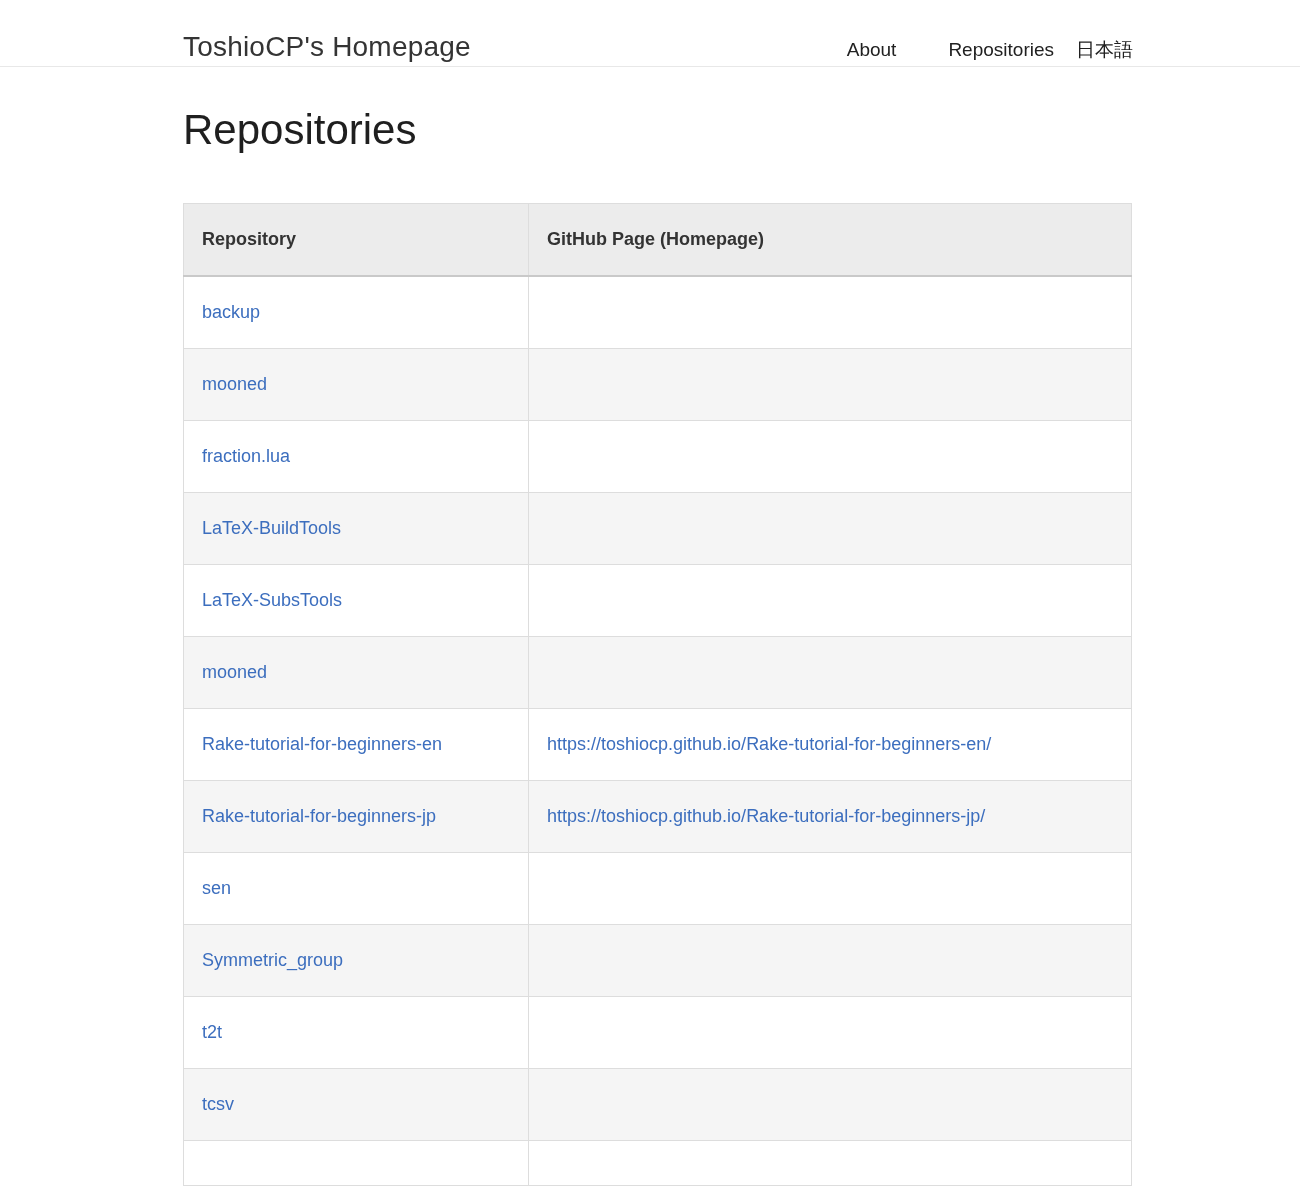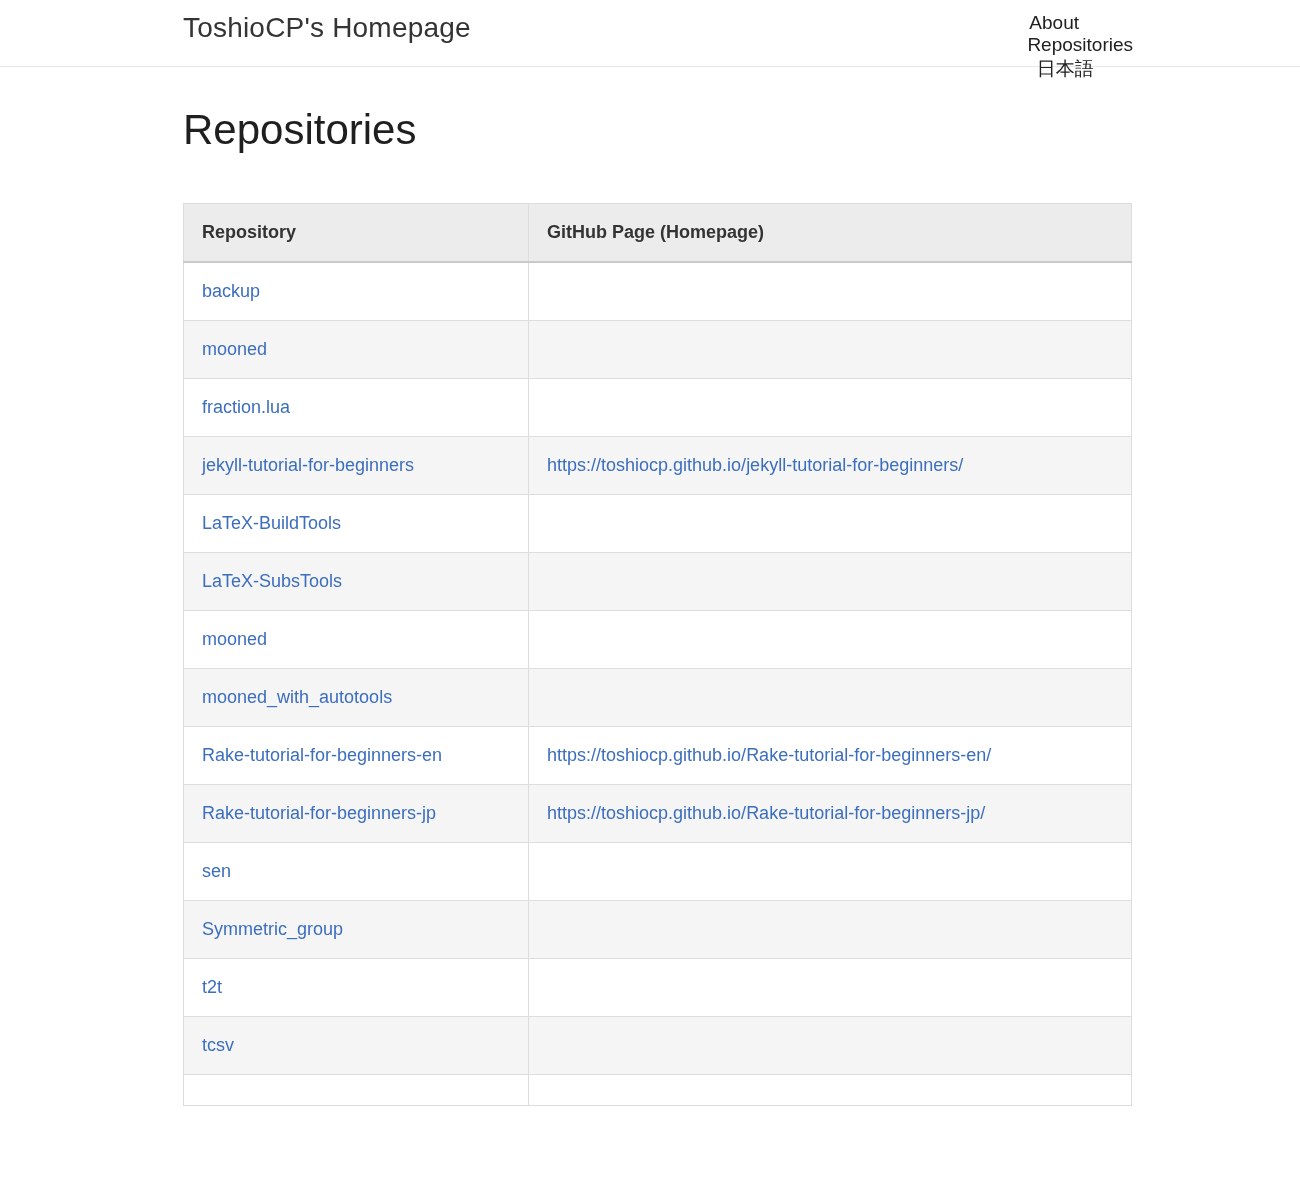--- a/index.html
+++ b/index.html
@@ -19,46 +19,46 @@
   body{
     width:1300px;height:1194px;overflow:hidden;background:#ffffff;
     font-family:"Liberation Sans",sans-serif;
   }
   .navbar{
     height:67px;border-bottom:1px solid var(--navbar-border);
     display:flex;align-items:center;background:#ffffff;
   }
   .navbar-inner{
     width:950px;margin-left:183px;
-    display:flex;justify-content:space-between;align-items:flex-start;margin-top:28px;
+    display:flex;justify-content:space-between;align-items:flex-end;margin-top:28px;
   }
   .brand{
     font-size:28px;color:var(--brand-color);text-decoration:none;
     cursor:pointer;letter-spacing:0.2px;
   }
-  .nav{display:flex;align-items:center;flex-direction:column;}
+  .nav{display:flex;align-items:center;}
   .nav-link{
     font-size:19px;color:var(--nav-color);text-decoration:none;cursor:pointer;
   }
   .nav-link:nth-child(2){margin-left:52px;}
   .nav-link:nth-child(3){margin-left:22px;}
   main{margin-left:183px;width:950px;}
   h1{
     font-size:42px;font-weight:400;color:var(--title-color);
     margin:38px 0 0 0;line-height:1.2;
   }
   table{
     border-collapse:collapse;table-layout:fixed;width:948px;
     margin-top:48px;font-size:18px;color:#212529;
   }
   .col-repo{width:345px;}
   .col-doc{width:603px;}
   th,td{
     border:1px solid var(--border);
-    padding:15px 18px;line-height:27px;text-align:left;
+    padding:22px 18px;line-height:27px;text-align:left;
     overflow:hidden;white-space:nowrap;
   }
   thead th{
     background:var(--header-bg);
     border-bottom:2px solid var(--header-border);
     font-weight:700;color:var(--th-color);
   }
   tbody tr{background:#ffffff;}
   tbody tr:nth-child(even){background:var(--stripe-bg);}
   .cell-link{color:var(--link);text-decoration:none;cursor:pointer;margin-top:24px;}
@@ -113,28 +113,20 @@
     <td class="cell-repo">
       <a class="cell-link repo-name">fraction.lua</a>
     </td>
     <td class="cell-doc">
       
     </td>
   </tr>
 
 
 
-  <tr>
-    <td class="cell-repo">
-      <a class="cell-link repo-name">jekyll-tutorial-for-beginners</a>
-    </td>
-    <td class="cell-doc">
-      <a class="cell-link repo-url">https://toshiocp.github.io/jekyll-tutorial-for-beginners/</a>
-    </td>
-  </tr>
 
   <tr>
     <td class="cell-repo">
       <a class="cell-link repo-name">LaTeX-BuildTools</a>
     </td>
     <td class="cell-doc">
       
     </td>
   </tr>
 
@@ -149,28 +141,20 @@
 
   <tr>
     <td class="cell-repo">
       <a class="cell-link repo-name">mooned</a>
     </td>
     <td class="cell-doc">
       
     </td>
   </tr>
 
-  <tr>
-    <td class="cell-repo">
-      <a class="cell-link repo-name">mooned_with_autotools</a>
-    </td>
-    <td class="cell-doc">
-      
-    </td>
-  </tr>
 
   <tr>
     <td class="cell-repo">
       <a class="cell-link repo-name">Rake-tutorial-for-beginners-en</a>
     </td>
     <td class="cell-doc">
       <a class="cell-link repo-url">https://toshiocp.github.io/Rake-tutorial-for-beginners-en/</a>
     </td>
   </tr>
 

